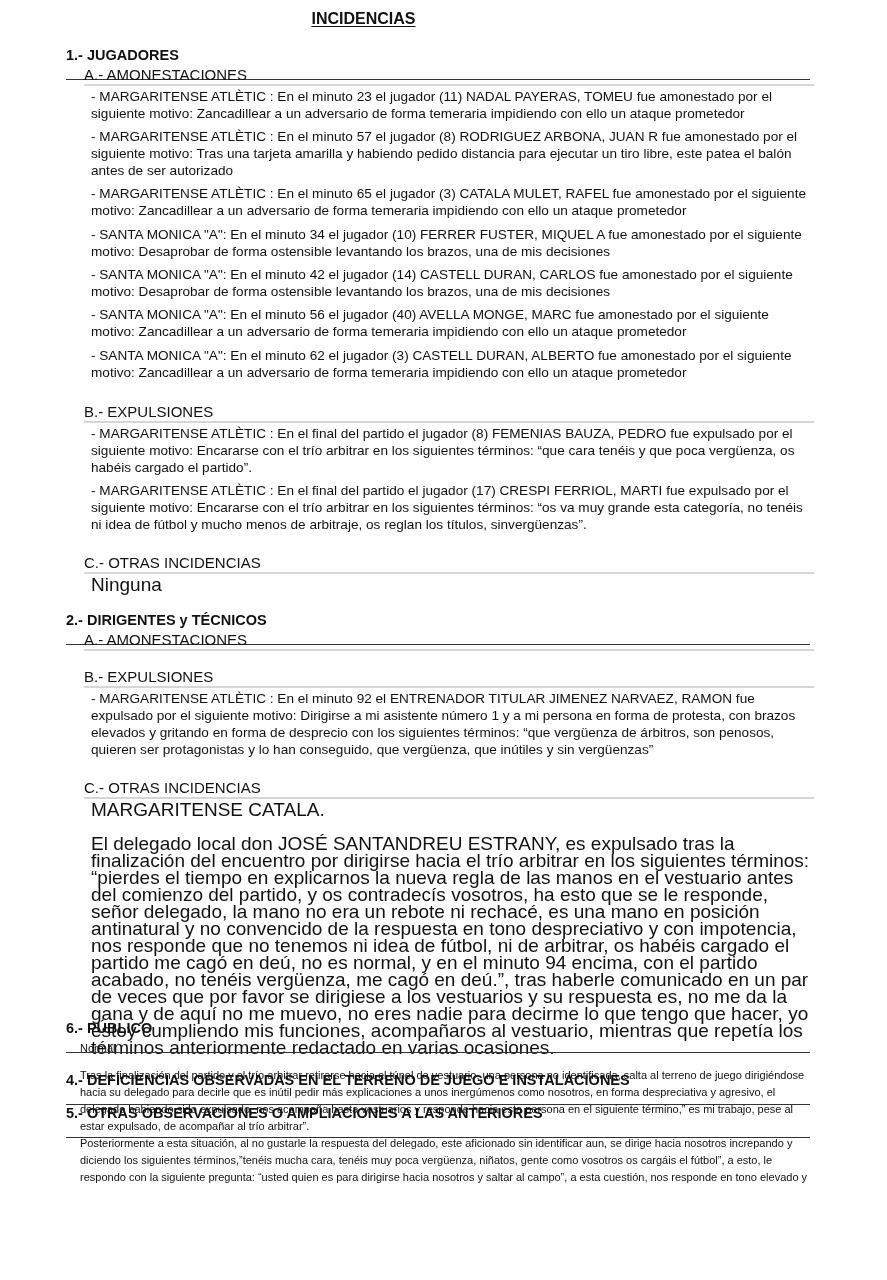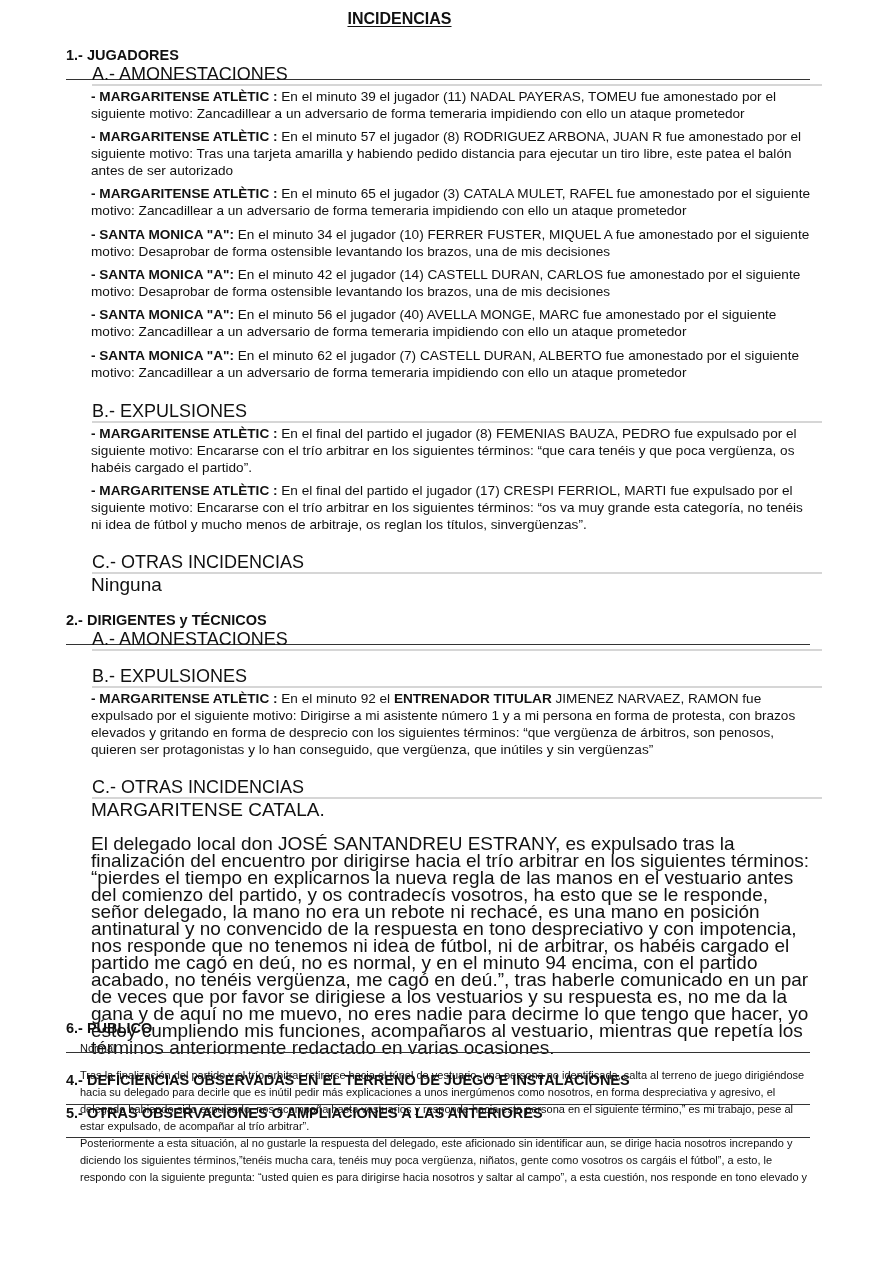--- a/index.html
+++ b/index.html
@@ -4,61 +4,60 @@
 <style>
   html, body { margin: 0; padding: 0; background: #ffffff; }
   body {
     width: 887px; height: 1280px; overflow: hidden; position: relative;
     font-family: "Liberation Sans", sans-serif; color: #111111;
   }
   .doc-title {
     position: absolute; top: 10px; left: 0; width: 727px; text-align: center;
     font-weight: bold; font-size: 16px; text-decoration: underline;
     text-underline-offset: 2px;
-    margin-left: 36px;
   }
   .sec-head {
     position: absolute; left: 66px; width: 744px;
     font-weight: bold; font-size: 14.5px; line-height: 17px;
     border-bottom: 1.5px solid #333333; padding-bottom: 15px;
   }
   .sub-head {
-    position: absolute; left: 92px; width: 730px;
-    font-size: 18px; line-height: 17px;
+    position: absolute; left: 84px; width: 730px;
+    font-size: 15px; line-height: 17px;
     border-bottom: 2px solid #d6d6d6; padding-bottom: 1px;
   }
   .entry {
     position: absolute; left: 91px; width: 720px;
     font-size: 13.6px; line-height: 17px;
   }
-  .entry b { font-weight: bold; }
+  .entry b { font-weight: normal; }
   .plain {
     position: absolute; left: 91px; width: 720px;
     font-size: 19px; line-height: 17px;
   }
   .plain5 {
     position: absolute; left: 80px; width: 730px;
     font-size: 11px; line-height: 17px;
   }
 </style>
 </head>
 <body>
 
 <div class="doc-title">INCIDENCIAS</div>
 
 <div class="sec-head" style="top:47px">1.- JUGADORES</div>
 <div class="sub-head" style="top:66px">A.- AMONESTACIONES</div>
 
-<div class="entry" style="top:88px"><b>- MARGARITENSE ATLÈTIC :</b><span> En el minuto 39 el jugador (11) NADAL PAYERAS, TOMEU fue amonestado por el siguiente motivo: Zancadillear a un adversario de forma temeraria impidiendo con ello un ataque prometedor</span></div>
+<div class="entry" style="top:88px"><b>- MARGARITENSE ATLÈTIC :</b><span> En el minuto 23 el jugador (11) NADAL PAYERAS, TOMEU fue amonestado por el siguiente motivo: Zancadillear a un adversario de forma temeraria impidiendo con ello un ataque prometedor</span></div>
 <div class="entry" style="top:128px"><b>- MARGARITENSE ATLÈTIC :</b><span> En el minuto 57 el jugador (8) RODRIGUEZ ARBONA, JUAN R fue amonestado por el siguiente motivo: Tras una tarjeta amarilla y habiendo pedido distancia para ejecutar un tiro libre, este patea el balón antes de ser autorizado</span></div>
 <div class="entry" style="top:185px"><b>- MARGARITENSE ATLÈTIC :</b><span> En el minuto 65 el jugador (3) CATALA MULET, RAFEL fue amonestado por el siguiente motivo: Zancadillear a un adversario de forma temeraria impidiendo con ello un ataque prometedor</span></div>
 <div class="entry" style="top:226px"><b>- SANTA MONICA "A":</b><span> En el minuto 34 el jugador (10) FERRER FUSTER, MIQUEL A fue amonestado por el siguiente motivo: Desaprobar de forma ostensible levantando los brazos, una de mis decisiones</span></div>
 <div class="entry" style="top:266px"><b>- SANTA MONICA "A":</b><span> En el minuto 42 el jugador (14) CASTELL DURAN, CARLOS fue amonestado por el siguiente motivo: Desaprobar de forma ostensible levantando los brazos, una de mis decisiones</span></div>
 <div class="entry" style="top:306px"><b>- SANTA MONICA "A":</b><span> En el minuto 56 el jugador (40) AVELLA MONGE, MARC fue amonestado por el siguiente motivo: Zancadillear a un adversario de forma temeraria impidiendo con ello un ataque prometedor</span></div>
-<div class="entry" style="top:347px"><b>- SANTA MONICA "A":</b><span> En el minuto 62 el jugador (7) CASTELL DURAN, ALBERTO fue amonestado por el siguiente motivo: Zancadillear a un adversario de forma temeraria impidiendo con ello un ataque prometedor</span></div>
+<div class="entry" style="top:347px"><b>- SANTA MONICA "A":</b><span> En el minuto 62 el jugador (3) CASTELL DURAN, ALBERTO fue amonestado por el siguiente motivo: Zancadillear a un adversario de forma temeraria impidiendo con ello un ataque prometedor</span></div>
 
 <div class="sub-head" style="top:403px">B.- EXPULSIONES</div>
 <div class="entry" style="top:425px"><b>- MARGARITENSE ATLÈTIC :</b><span>  En el final del partido  el jugador (8) FEMENIAS BAUZA, PEDRO fue expulsado por el siguiente motivo: Encararse con el trío arbitrar en los siguientes términos: “que cara tenéis y que poca vergüenza, os habéis cargado el partido”.</span></div>
 <div class="entry" style="top:482px"><b>- MARGARITENSE ATLÈTIC :</b><span>  En el final del partido  el jugador (17) CRESPI FERRIOL, MARTI fue expulsado por el siguiente motivo: Encararse con el trío arbitrar en los siguientes términos: “os va muy grande esta categoría, no tenéis ni idea de fútbol y mucho menos de arbitraje, os reglan los títulos, sinvergüenzas”.</span></div>
 
 <div class="sub-head" style="top:554px">C.- OTRAS INCIDENCIAS</div>
 <div class="plain" style="top:576px">Ninguna</div>
 
 <div class="sec-head" style="top:612px">2.- DIRIGENTES y TÉCNICOS</div>
 <div class="sub-head" style="top:631px">A.- AMONESTACIONES</div>

